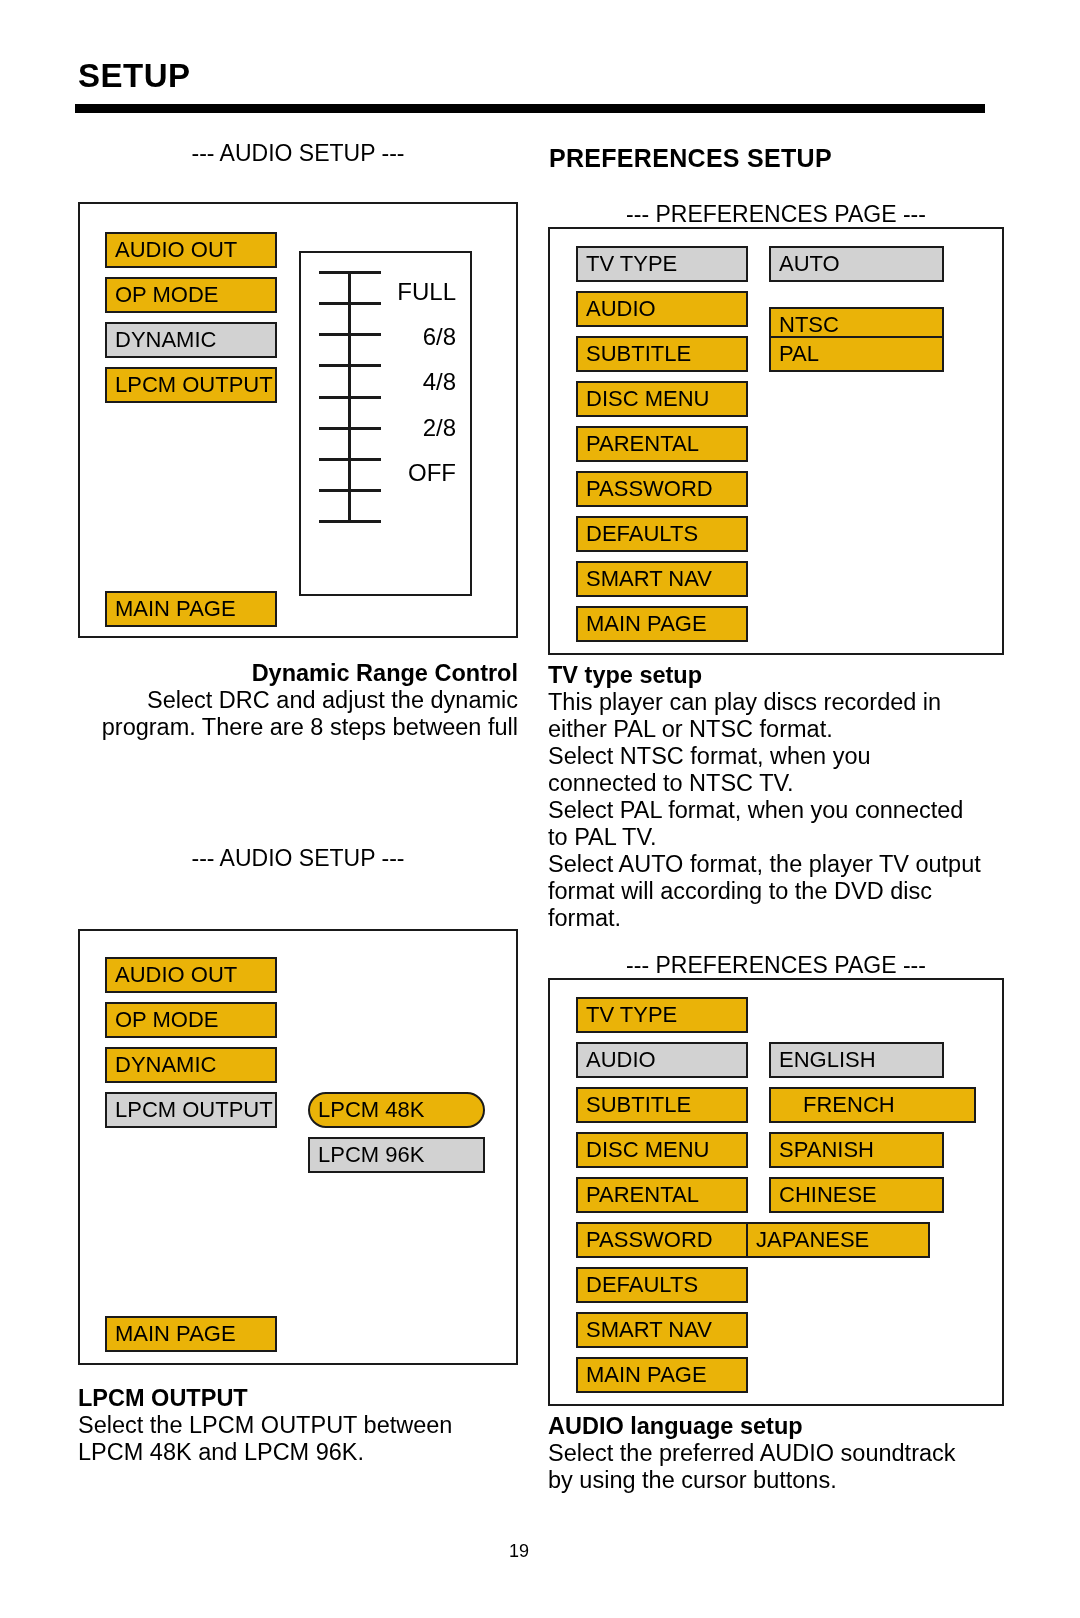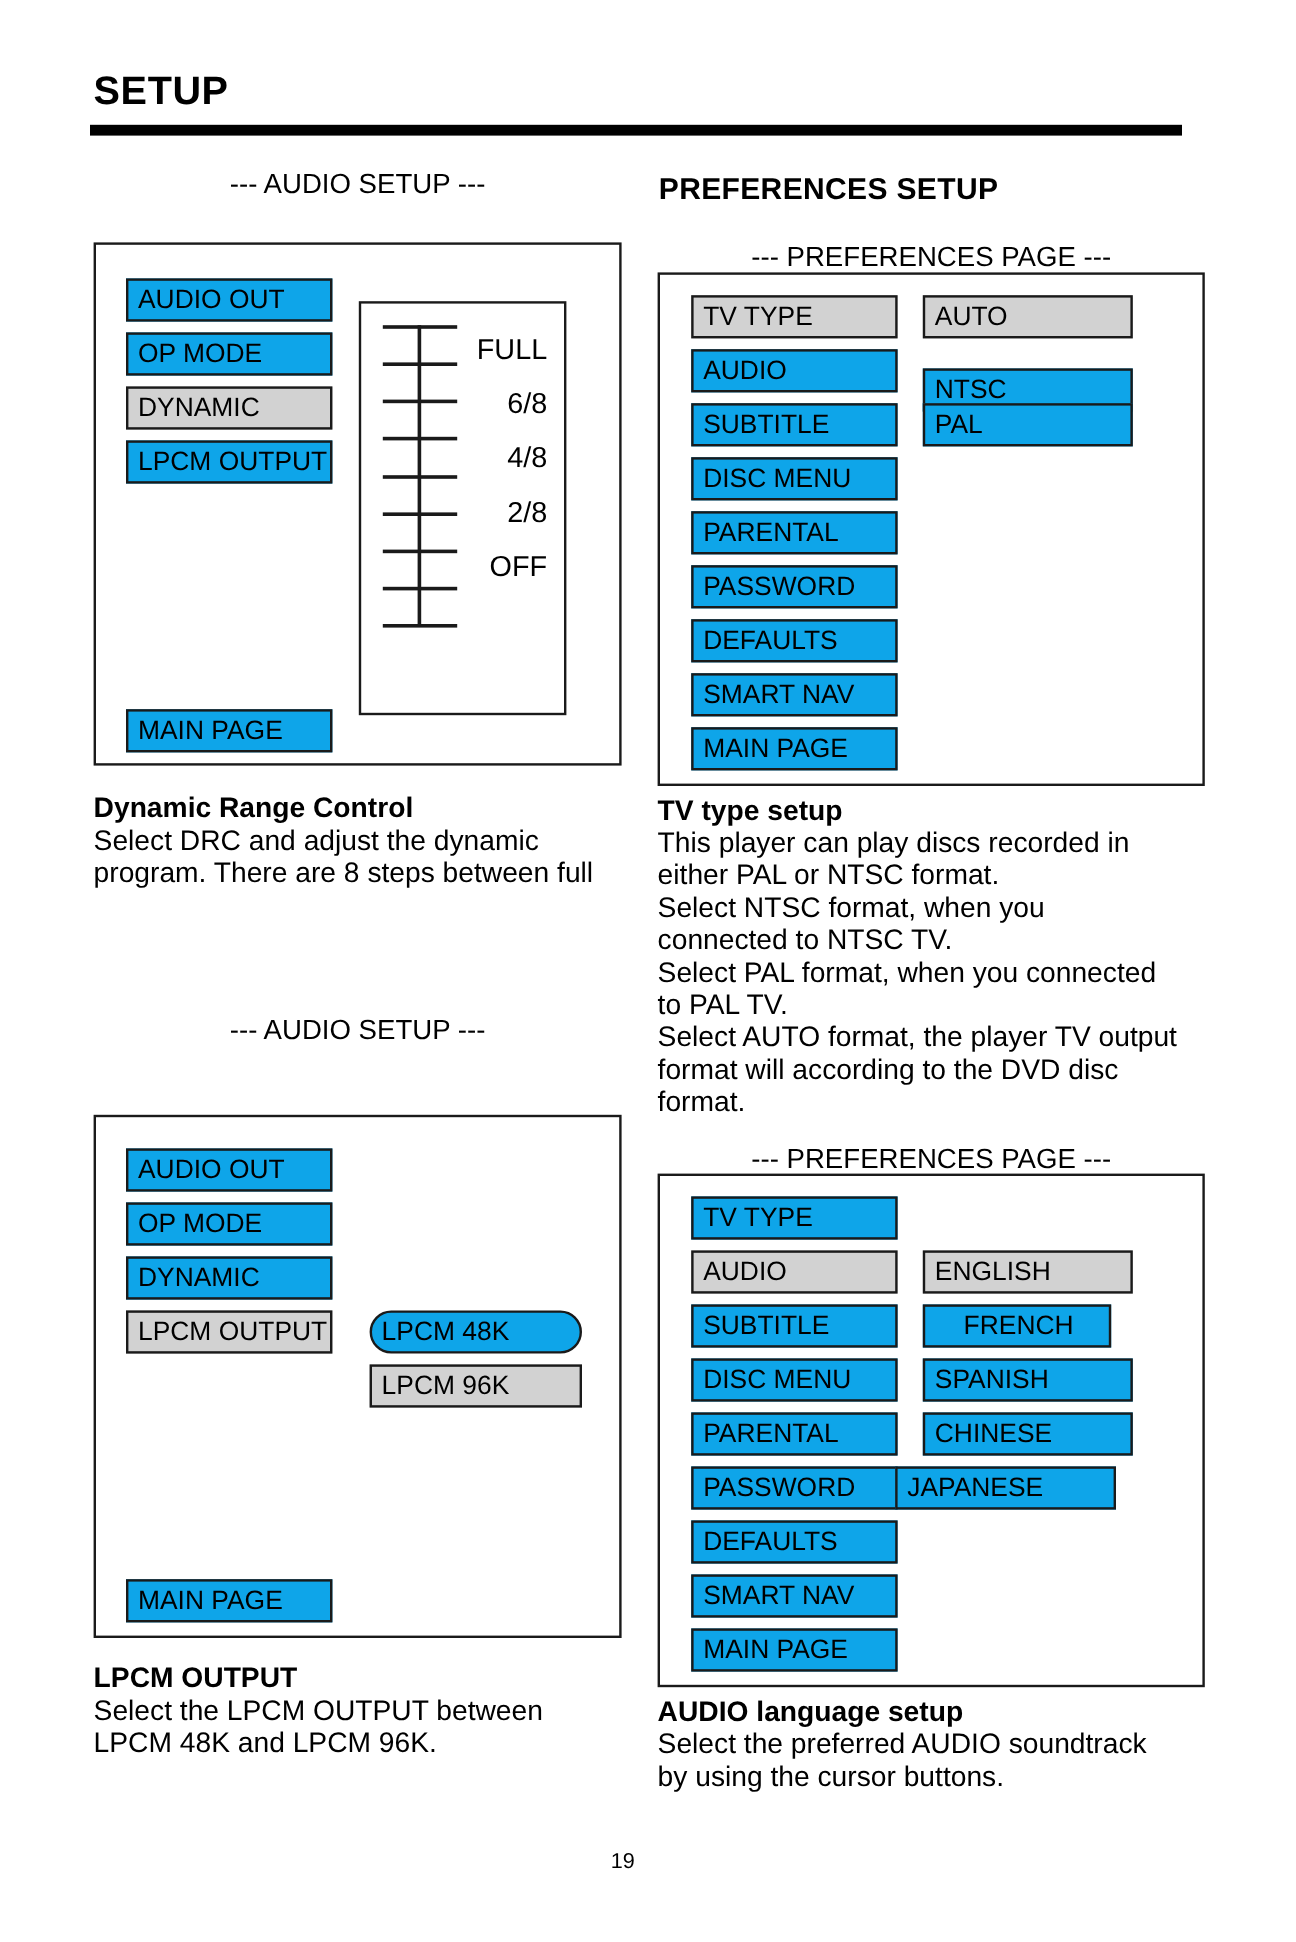--- a/index.html
+++ b/index.html
@@ -63,21 +63,21 @@
     border: 2px solid #1a1a1a;
     background: #ffffff;
     box-sizing: border-box;
   }
 
   
   .mi {
     position: absolute;
     box-sizing: border-box;
     border: 2px solid #1a1a1a;
-    background: #0ea5e9;
+    background: #eab308;
     font-size: 22px;
     line-height: 1;
     display: flex;
     align-items: center;
     padding-left: 8px;
     white-space: nowrap;
   }
   .mi.sel {
     background: #d2d2d2;
   }
@@ -160,21 +160,21 @@
     <div class="drc-stem" style="left:47px; top:18px; width:3px; height:249px;"></div>
   </div>
   <div id="drc-labels">
       <div class="drc-label" style="left: 370px; width: 86px; top: 278px;">FULL</div>
       <div class="drc-label" style="left: 370px; width: 86px; top: 323px;">6/8</div>
       <div class="drc-label" style="left: 370px; width: 86px; top: 368px;">4/8</div>
       <div class="drc-label" style="left: 370px; width: 86px; top: 414px;">2/8</div>
       <div class="drc-label" style="left: 370px; width: 86px; top: 459px;">OFF</div>
     </div>
 
-  <div class="copy" style="left:78px; top:660px; width:440px;">
+  <div class="copy" style="left:78px; top:660px; width:440px;text-align:right;">
     <span class="hd">Dynamic Range Control</span>
     <span id="drc-lines"><span class="ln">Select DRC and adjust the dynamic</span><span class="ln">program.  There are 8 steps between full</span></span>
   </div>
 
   <div class="osd-caption" style="left:78px; top:845px; width:440px;">--- AUDIO SETUP ---</div>
 
   <div class="osd-panel" style="left:78px; top:929px; width:440px; height:436px;"></div>
 
   <div id="audio-menu-2">
       <div class="mi" style="left: 105px; top: 957px; width: 172px; height: 36px;">AUDIO OUT</div>
@@ -231,21 +231,21 @@
       <div class="mi" style="left: 576px; top: 1087px; width: 172px; height: 36px;">SUBTITLE</div>
       <div class="mi" style="left: 576px; top: 1132px; width: 172px; height: 36px;">DISC MENU</div>
       <div class="mi" style="left: 576px; top: 1177px; width: 172px; height: 36px;">PARENTAL</div>
       <div class="mi" style="left: 576px; top: 1222px; width: 172px; height: 36px;">PASSWORD</div>
       <div class="mi" style="left: 576px; top: 1267px; width: 172px; height: 36px;">DEFAULTS</div>
       <div class="mi" style="left: 576px; top: 1312px; width: 172px; height: 36px;">SMART NAV</div>
       <div class="mi" style="left: 576px; top: 1357px; width: 172px; height: 36px;">MAIN PAGE</div>
     </div>
   <div id="audio-lang-options">
       <div class="mi sel" style="left: 769px; top: 1042px; width: 175px; height: 36px;">ENGLISH</div>
-      <div class="mi" style="left: 769px; top: 1087px; width: 157px; height: 36px; padding-left: 32px;">FRENCH</div>
+      <div class="mi" style="left: 769px; top: 1087px; width: 207px; height: 36px; padding-left: 32px;">FRENCH</div>
       <div class="mi" style="left: 769px; top: 1132px; width: 175px; height: 36px;">SPANISH</div>
       <div class="mi" style="left: 769px; top: 1177px; width: 175px; height: 36px;">CHINESE</div>
       <div class="mi" style="left: 746px; top: 1222px; width: 184px; height: 36px;">JAPANESE</div>
     </div>
 
   <div class="copy" style="left:548px; top:1413px; width:456px;">
     <span class="hd">AUDIO language setup</span>
     <span id="audiolang-lines"><span class="ln">Select the preferred AUDIO soundtrack</span><span class="ln">by using the cursor buttons.</span></span>
   </div>
 

